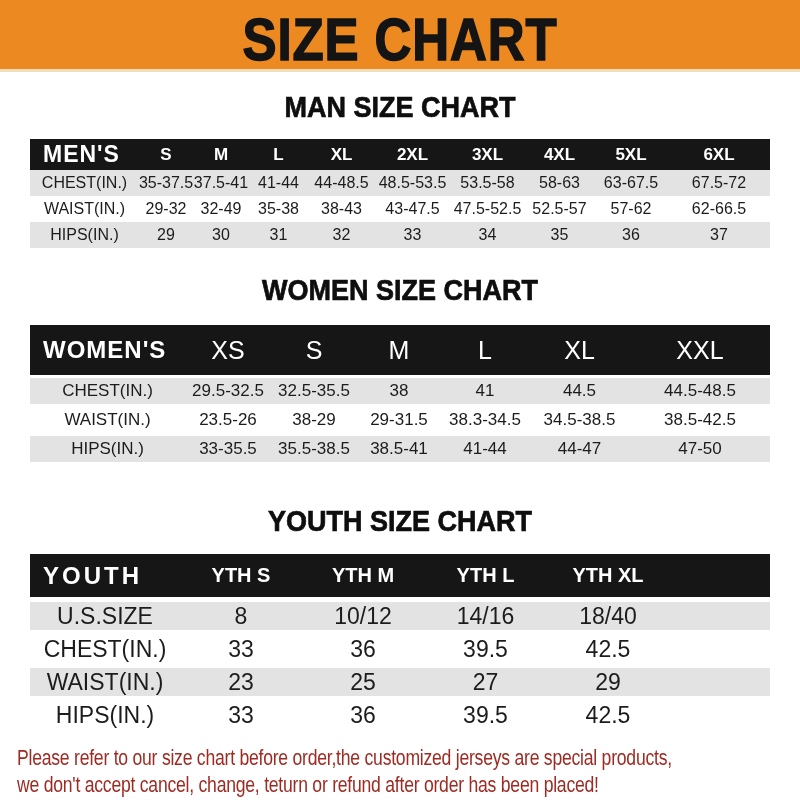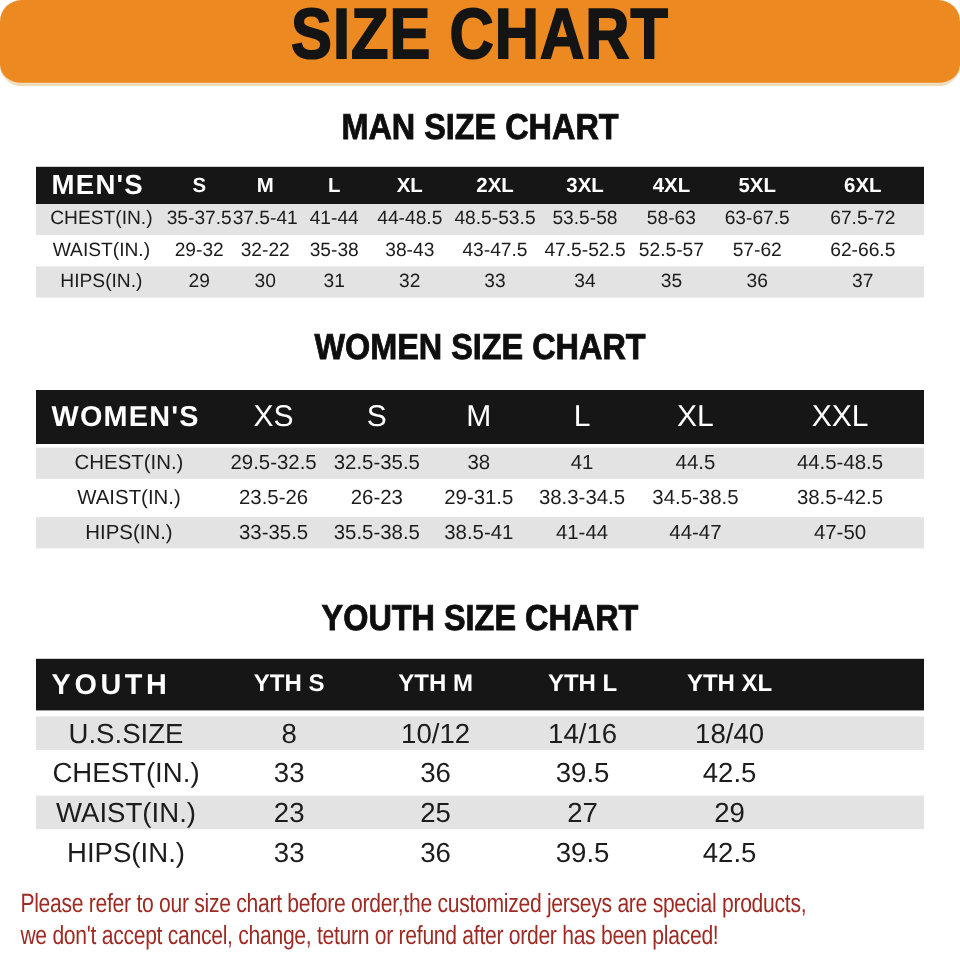--- a/index.html
+++ b/index.html
@@ -3,21 +3,21 @@
 <meta charset="utf-8">
 <style>
   html,body{margin:0;padding:0;}
   body{
     width:800px;height:800px;overflow:hidden;background:#ffffff;
     font-family:"Liberation Sans",sans-serif;color:#1c1c1c;
   }
   
   .banner{
     height:69px;background:#EC8A21;border-bottom:3px solid #F0DDBE;
-    display:flex;align-items:flex-start;justify-content:center;border-radius:18px;
+    display:flex;align-items:flex-end;justify-content:center;
   }
   .banner-text{
     font-size:58px;font-weight:bold;color:#141414;line-height:1;
     transform:scale(0.88,1.02);letter-spacing:1px;
     -webkit-text-stroke:1.5px #141414;white-space:nowrap;
   }
   
   .sec{
     margin:0;text-align:center;font-size:30px;line-height:31px;font-weight:bold;
     color:#0e0e0e;transform:scaleX(0.9);-webkit-text-stroke:0.7px #0e0e0e;
@@ -39,21 +39,21 @@
   .hlabel{justify-content:flex-start;padding-left:13px;font-weight:bold;color:#fff;}
   
   .men .trow{grid-template-columns:109px 54px 56px 59px 67px 75px 75px 69px 74px 102px;}
   .men .thead{height:31px;}
   .men .trow:not(.thead){height:26px;}
   .men .hlabel{font-size:23px;letter-spacing:1px;}
   .men .hcol{font-size:17px;font-weight:bold;}
   .men .rlabel,.men .rval{font-size:16px;}
   
   .women .trow{grid-template-columns:155px 86px 86px 84px 88px 101px 140px;}
-  .women .thead{height:45px;margin-bottom:3px;}
+  .women .thead{height:50px;margin-bottom:3px;}
   .women .trow:not(.thead){height:26px;margin-top:3px;}
   .women .hlabel{font-size:24px;letter-spacing:1px;}
   .women .hcol{font-size:25px;}
   .women .rlabel,.women .rval{font-size:17px;}
   
   .youth .trow{grid-template-columns:150px 122px 122px 123px 122px 101px;}
   .youth .thead{height:43px;}
   .youth .trow:not(.thead){height:28px;margin-top:5px;}
   .youth .hlabel{font-size:24px;letter-spacing:3px;}
   .youth .hcol{font-size:20px;font-weight:bold;}
@@ -91,21 +91,21 @@
       <div class="cell rval">44-48.5</div>
       <div class="cell rval">48.5-53.5</div>
       <div class="cell rval">53.5-58</div>
       <div class="cell rval">58-63</div>
       <div class="cell rval">63-67.5</div>
       <div class="cell rval">67.5-72</div>
     </div>
     <div class="trow plain">
       <div class="cell rlabel">WAIST(IN.)</div>
       <div class="cell rval">29-32</div>
-      <div class="cell rval">32-22</div>
+      <div class="cell rval">32-49</div>
       <div class="cell rval">35-38</div>
       <div class="cell rval">38-43</div>
       <div class="cell rval">43-47.5</div>
       <div class="cell rval">47.5-52.5</div>
       <div class="cell rval">52.5-57</div>
       <div class="cell rval">57-62</div>
       <div class="cell rval">62-66.5</div>
     </div>
     <div class="trow shade" style="background: rgb(227, 227, 227);">
       <div class="cell rlabel">HIPS(IN.)</div>
@@ -137,21 +137,21 @@
       <div class="cell rval">29.5-32.5</div>
       <div class="cell rval">32.5-35.5</div>
       <div class="cell rval">38</div>
       <div class="cell rval">41</div>
       <div class="cell rval">44.5</div>
       <div class="cell rval">44.5-48.5</div>
     </div>
     <div class="trow plain">
       <div class="cell rlabel">WAIST(IN.)</div>
       <div class="cell rval">23.5-26</div>
-      <div class="cell rval">26-23</div>
+      <div class="cell rval">38-29</div>
       <div class="cell rval">29-31.5</div>
       <div class="cell rval">38.3-34.5</div>
       <div class="cell rval">34.5-38.5</div>
       <div class="cell rval">38.5-42.5</div>
     </div>
     <div class="trow shade" style="background: rgb(227, 227, 227);">
       <div class="cell rlabel">HIPS(IN.)</div>
       <div class="cell rval">33-35.5</div>
       <div class="cell rval">35.5-38.5</div>
       <div class="cell rval">38.5-41</div>

